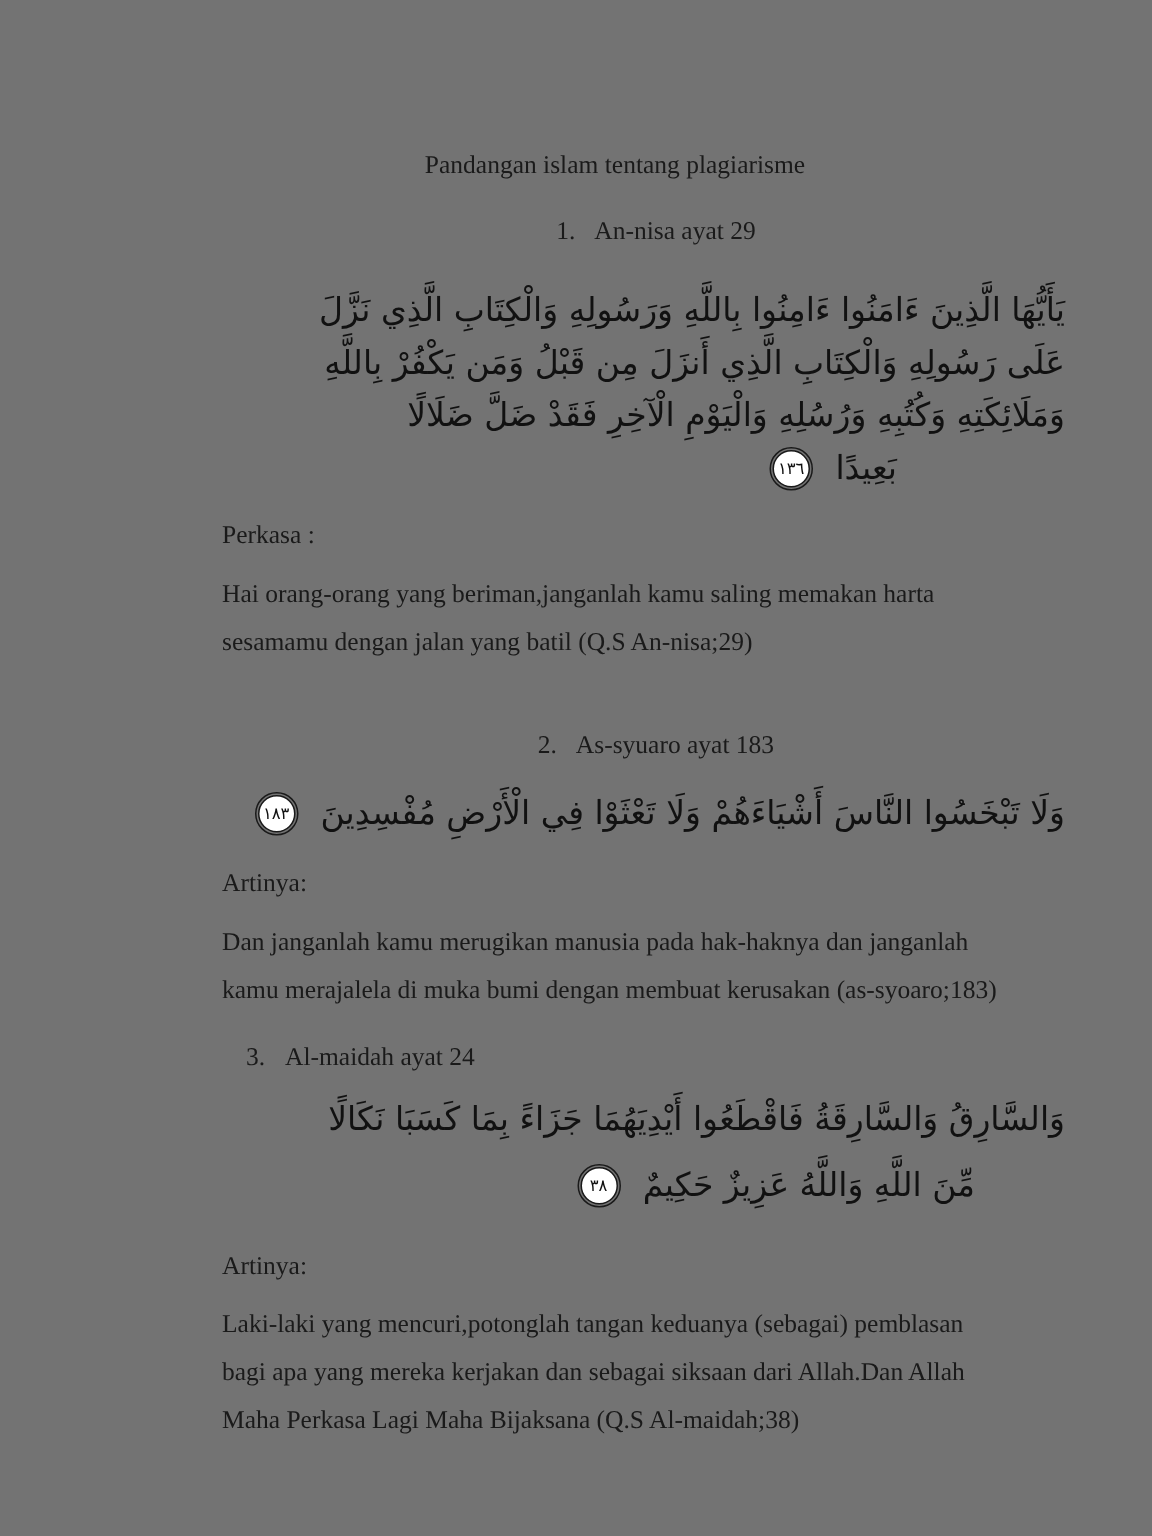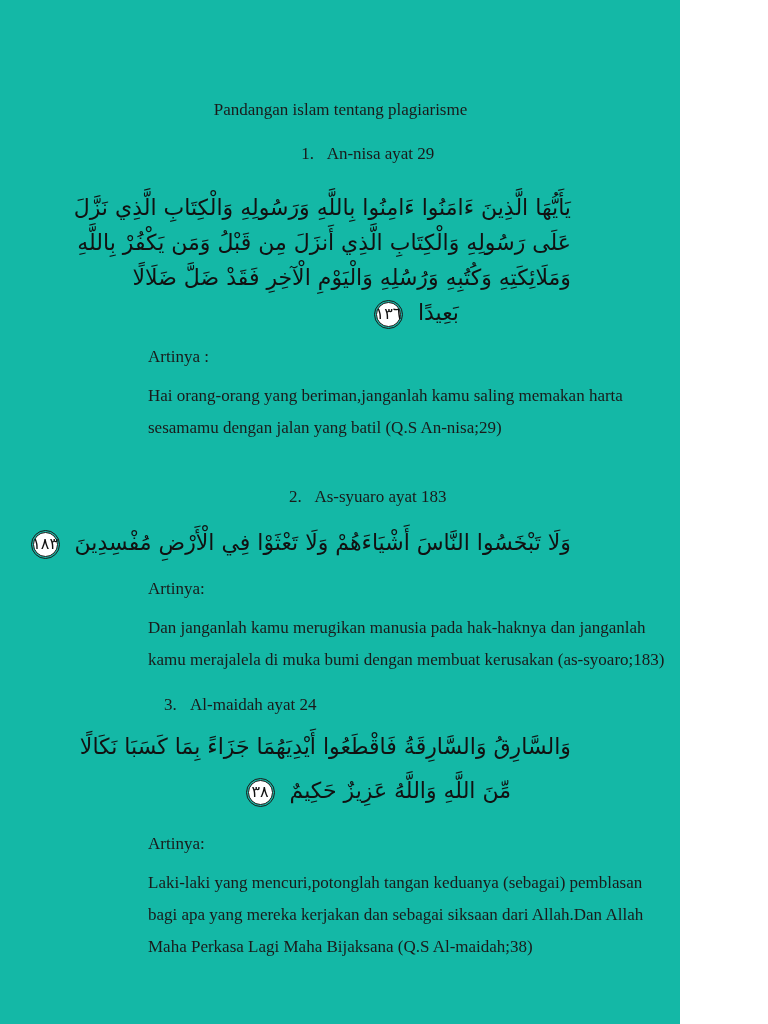--- a/index.html
+++ b/index.html
@@ -5,24 +5,24 @@
   html, body { margin: 0; padding: 0; }
   body {
     width: 768px; height: 1024px;
     background: #ffffff;
     font-family: "Liberation Serif", "DejaVu Serif", serif;
     color: #1a1a1a;
     overflow: hidden;
   }
   .page {
     position: relative;
-    width: 680px; height: 1024px;
-    background: #14b8a6;
+    width: 768px; height: 1024px;
+    background: #737373;
     box-sizing: border-box;
-    padding: 99px 109px 0 148px;
+    padding: 99px 58px 0 148px;
   }
   .doc-title {
     text-align: center;
     font-size: 17px;
     line-height: 21px;
     margin: 0 38px 0 0; 
     white-space: nowrap;
   }
   .section { margin: 0; }
   .sec-heading {
@@ -53,21 +53,21 @@
   .verse-badge {
     display: inline-flex;
     align-items: center;
     justify-content: center;
     width: 25px; height: 25px;
     box-sizing: border-box;
     border: 1.5px solid #1a1a1a;
     outline: 1px solid #1a1a1a;
     outline-offset: 1.5px;
     border-radius: 50%;
-    font-size: 16px;
+    font-size: 11px;
     line-height: 1;
     margin: 0 10px 0 2px;
     vertical-align: middle;
     background: #ffffff;
   }
   .artinya {
     font-size: 17px;
     line-height: 21px;
     margin-top: 13px;
   }
@@ -91,21 +91,21 @@
     </div>
     <div class="arabic">
       <div class="ar-line">يَأَيُّهَا الَّذِينَ ءَامَنُوا ءَامِنُوا بِاللَّهِ وَرَسُولِهِ وَالْكِتَابِ الَّذِي نَزَّلَ</div>
       <div class="ar-line">عَلَى رَسُولِهِ وَالْكِتَابِ الَّذِي أَنزَلَ مِن قَبْلُ وَمَن يَكْفُرْ بِاللَّهِ</div>
       <div class="ar-line">وَمَلَائِكَتِهِ وَكُتُبِهِ وَرُسُلِهِ وَالْيَوْمِ الْآخِرِ فَقَدْ ضَلَّ ضَلَالًا</div>
       <div class="ar-line inset-wide">
         <span>بَعِيدًا</span>
         <span class="verse-badge">١٣٦</span>
       </div>
     </div>
-    <div class="artinya" style="margin-top:16px;">Artinya :</div>
+    <div class="artinya" style="margin-top:16px;">Perkasa :</div>
     <div class="translation">
       <div class="tr-line">Hai orang-orang yang beriman,janganlah kamu saling memakan harta</div>
       <div class="tr-line">sesamamu dengan jalan yang batil (Q.S An-nisa;29)</div>
     </div>
   </div>
 
   <div class="section">
     <div class="sec-heading mt-h2">
       <span class="num">2.</span><span>As-syuaro ayat 183</span>
     </div>

